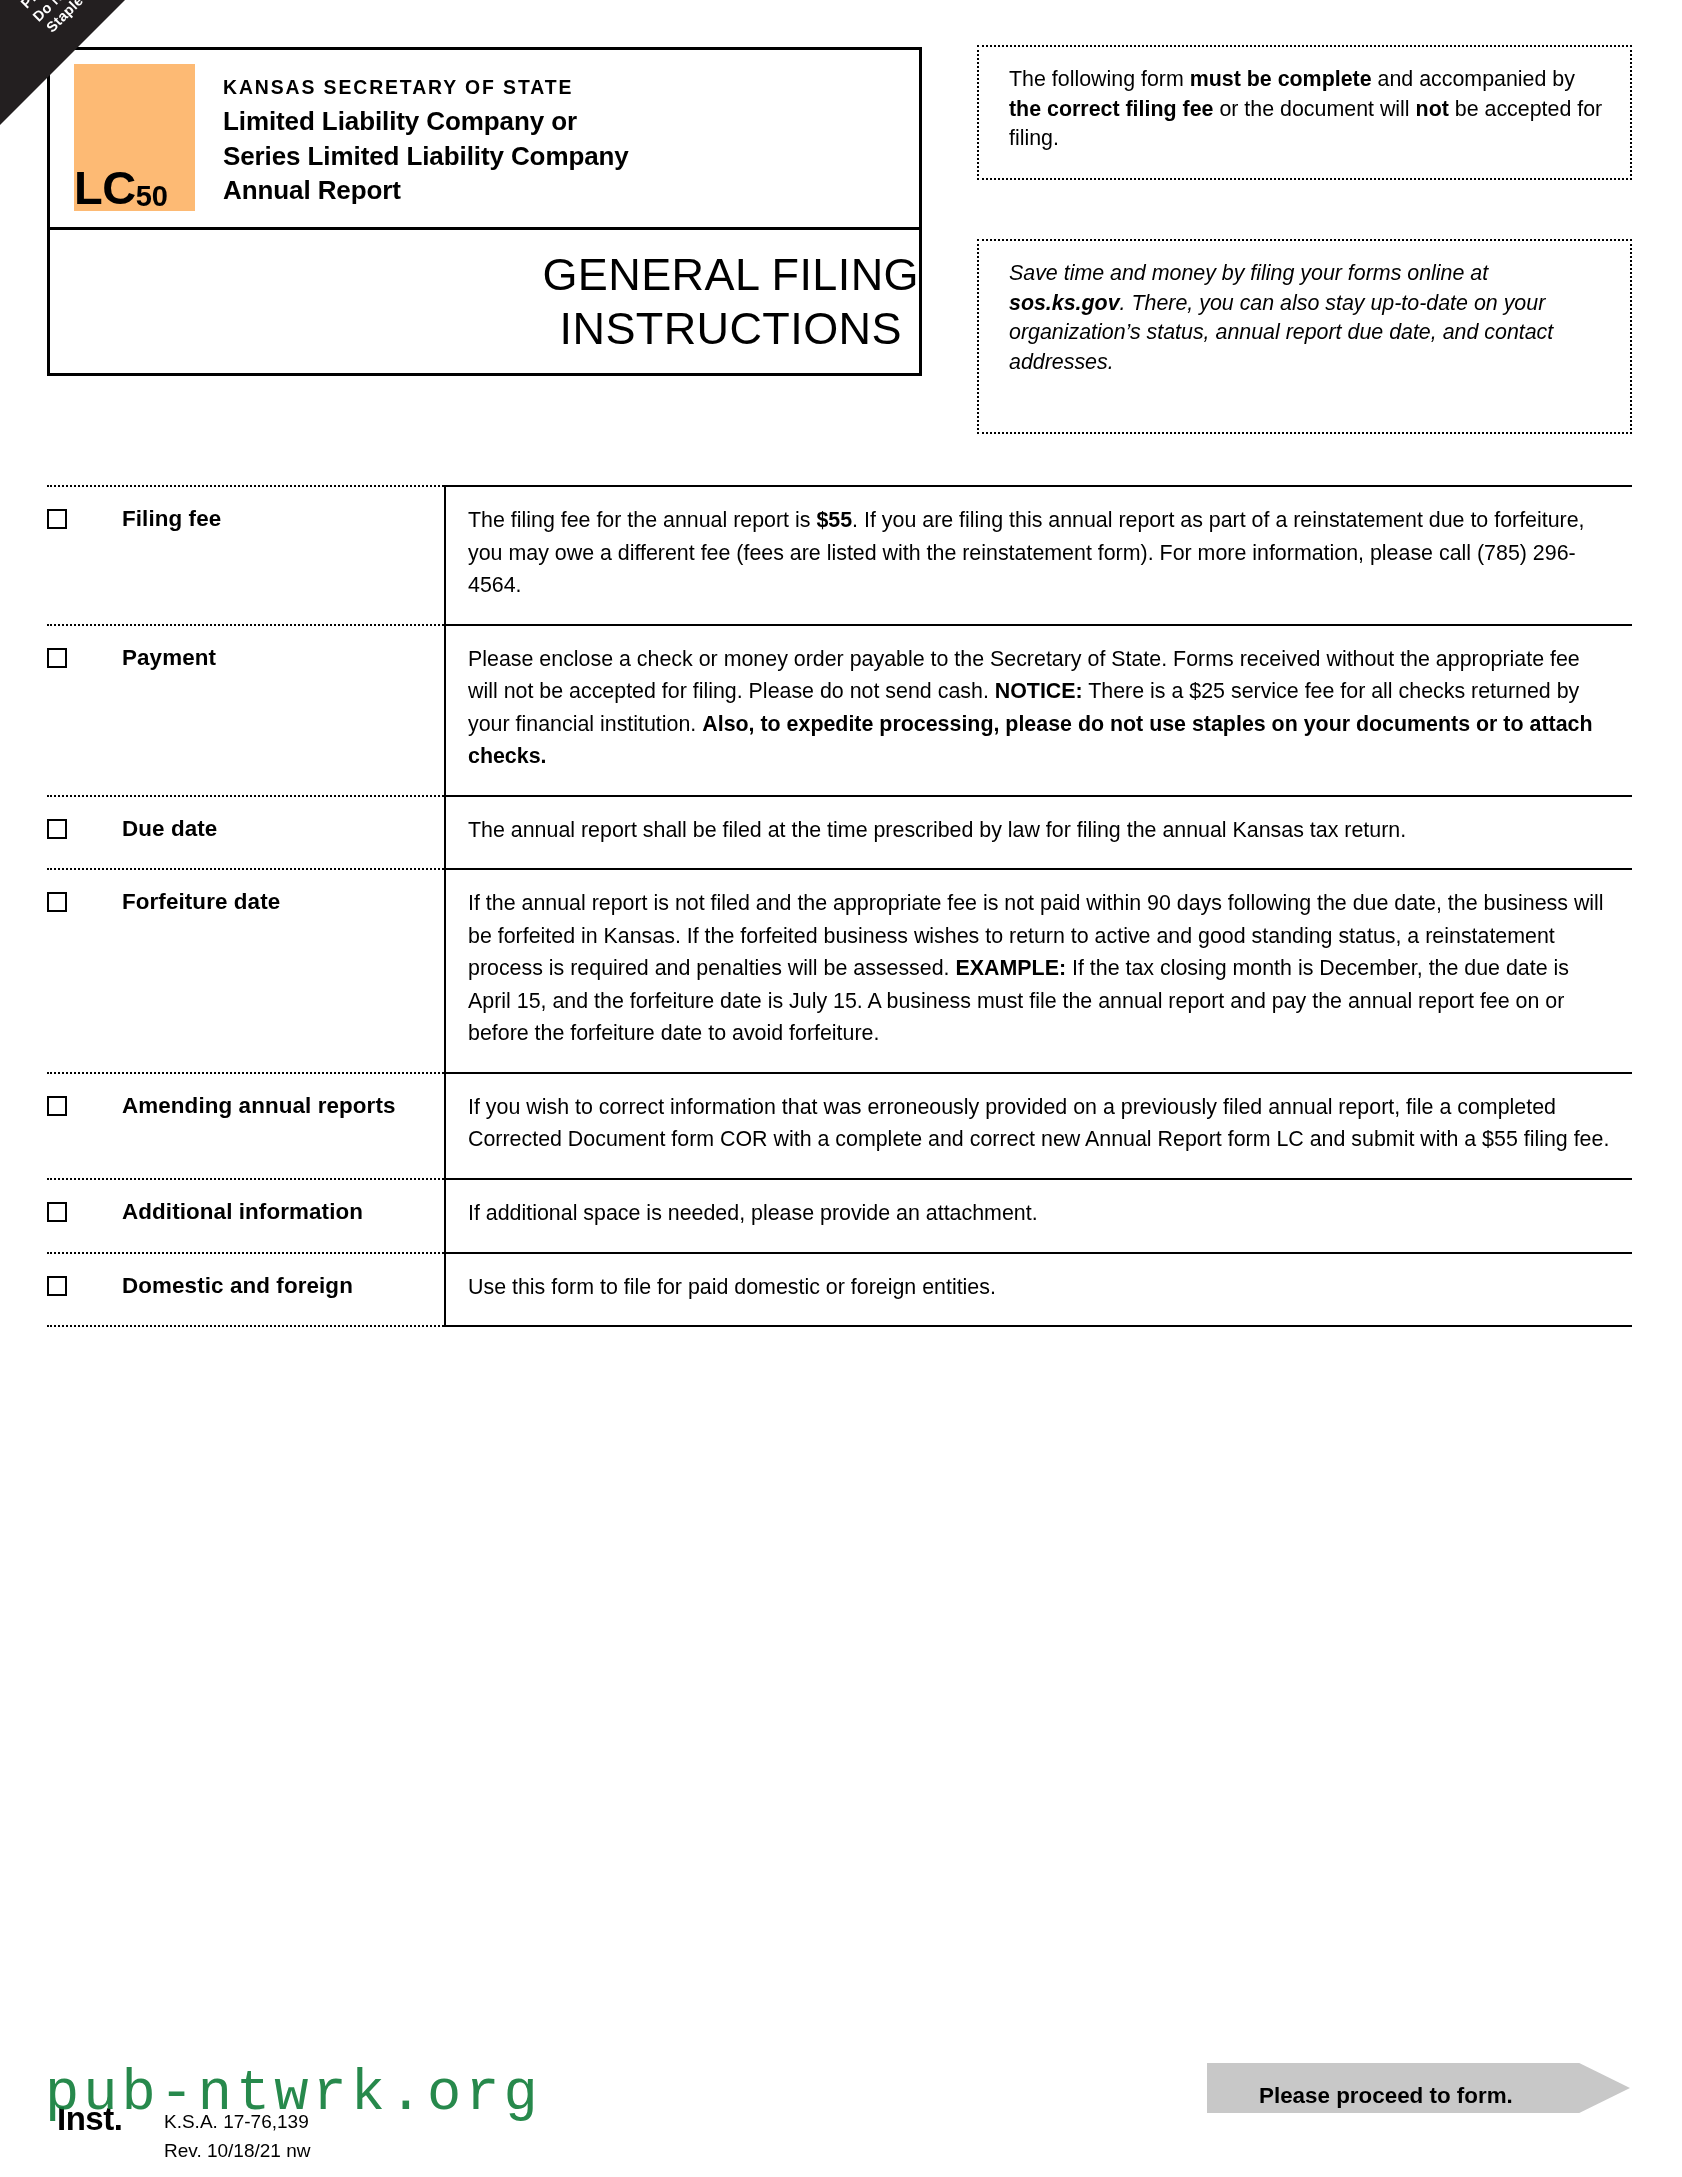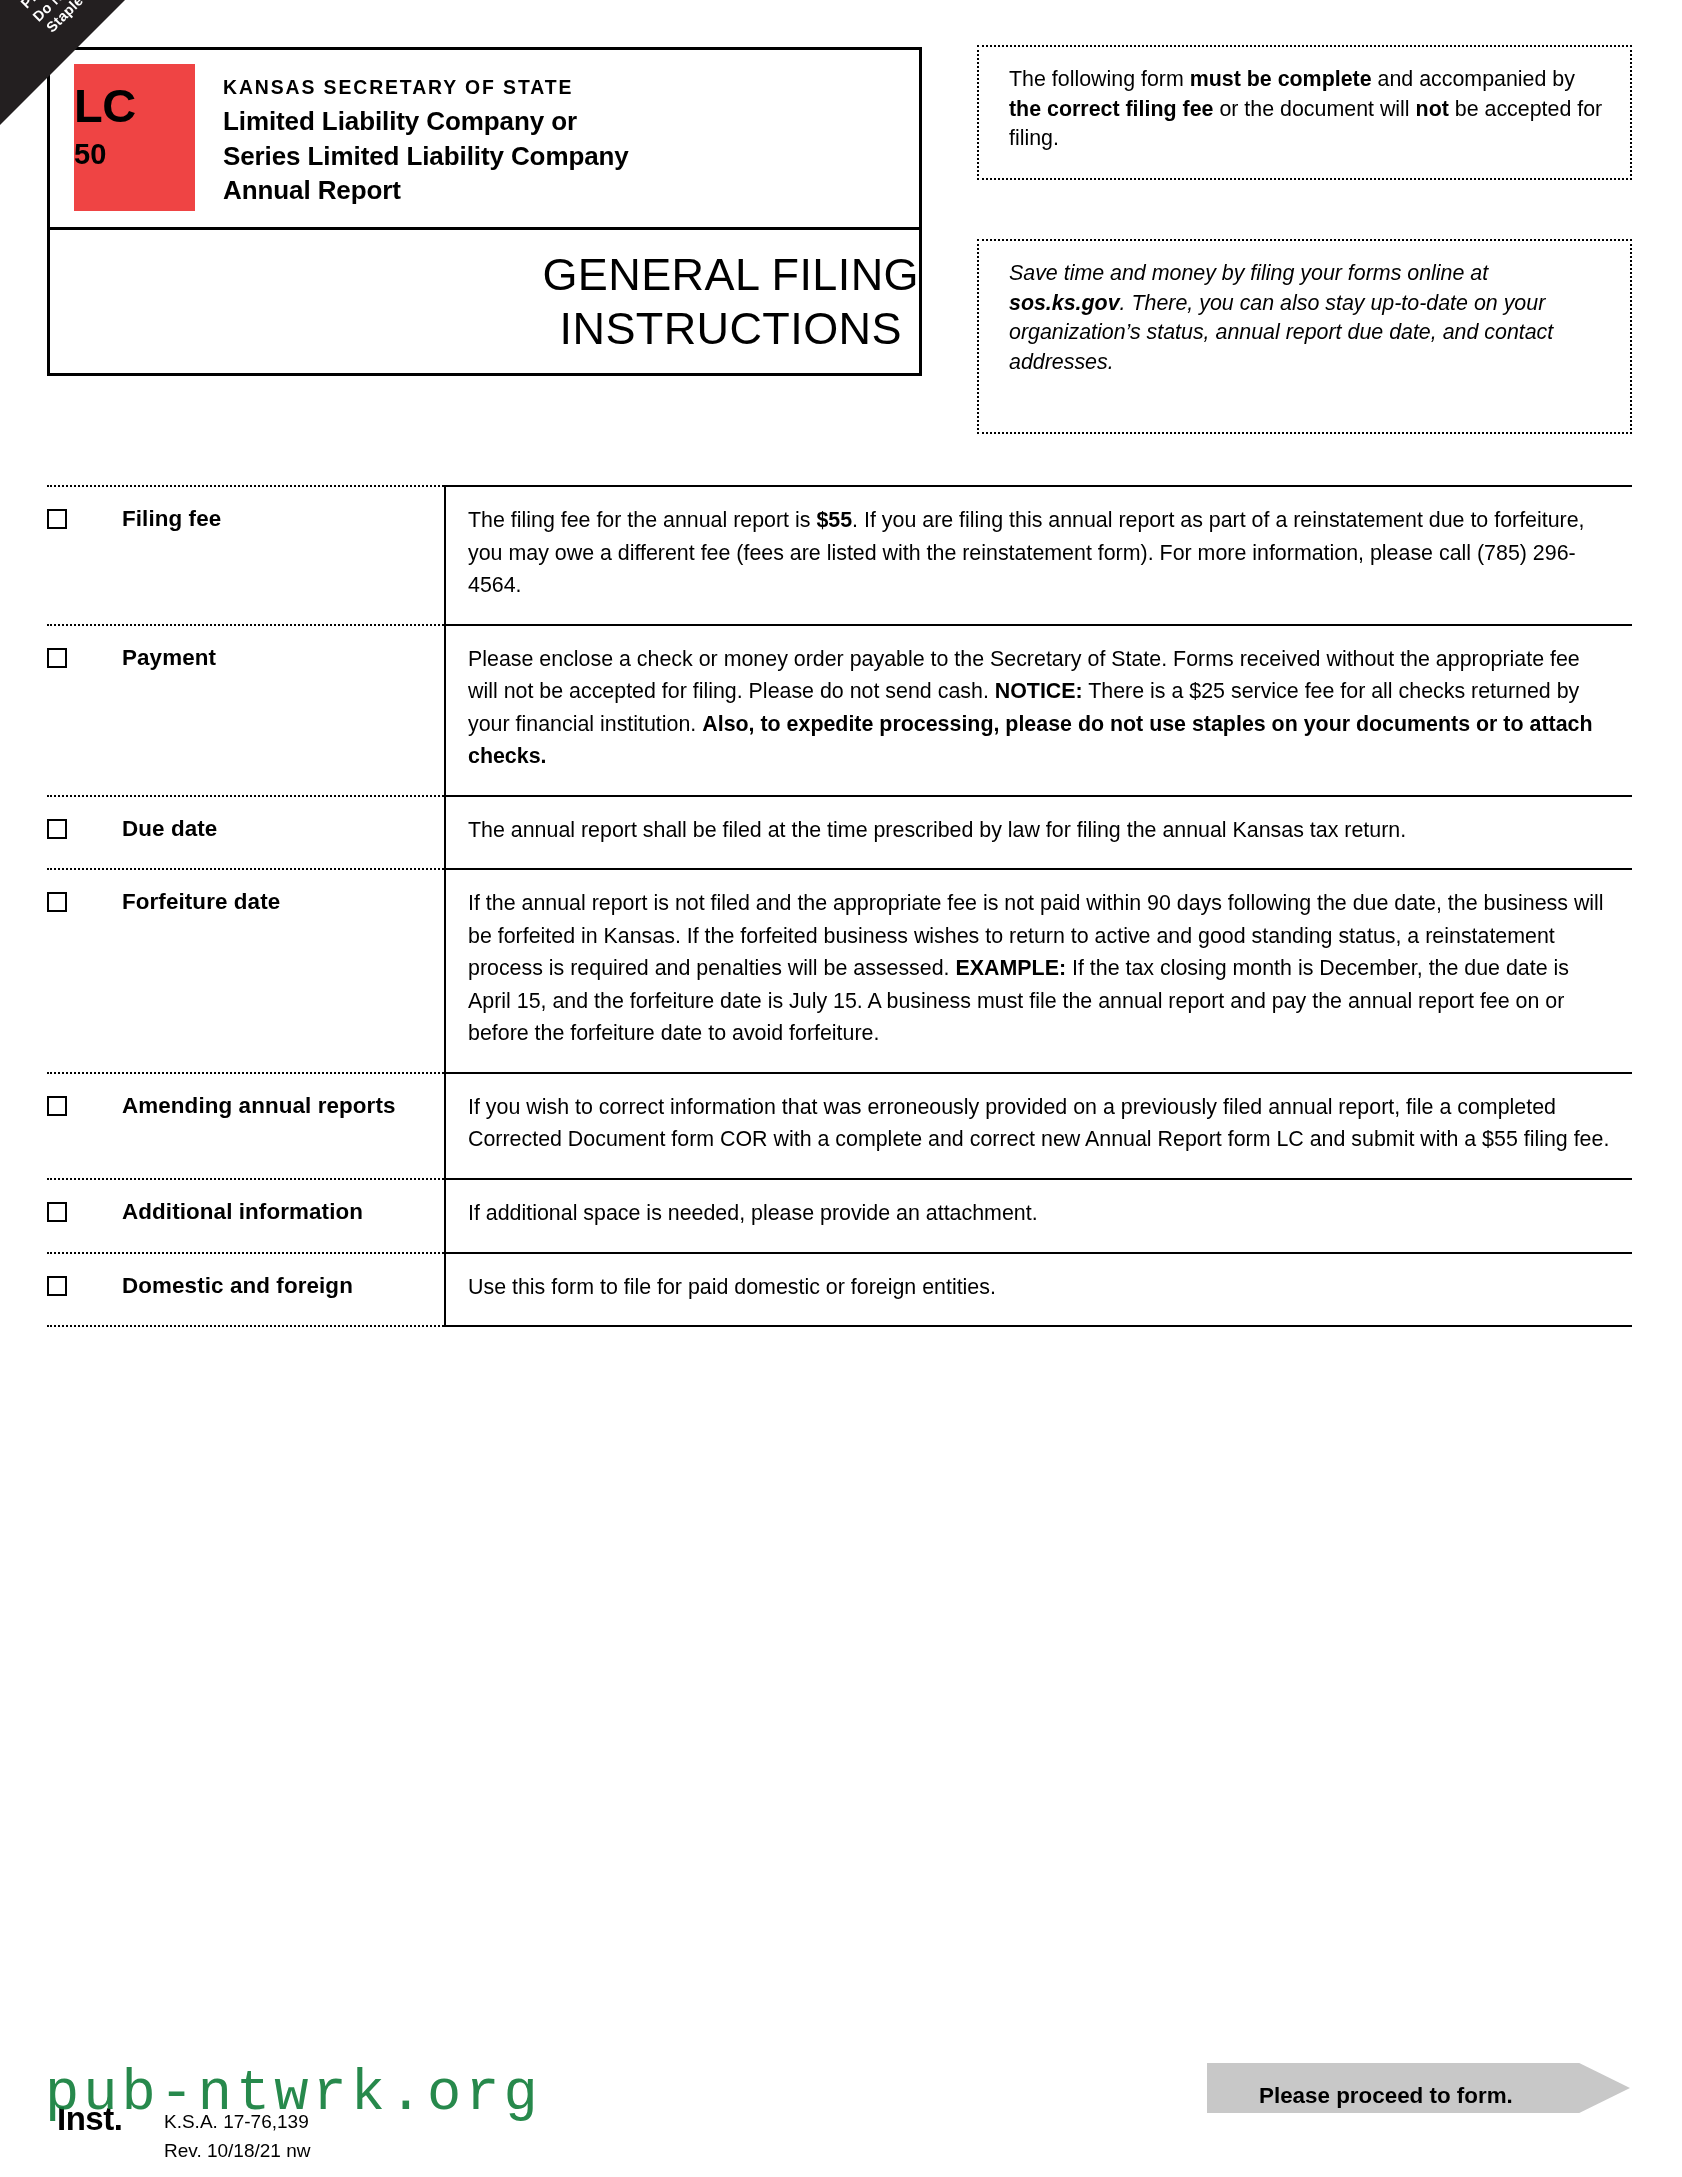--- a/index.html
+++ b/index.html
@@ -61,24 +61,24 @@
     align-items: flex-start;
     padding: 14px 0 16px 0;
     border-bottom: 3px solid #000000;
     min-height: 164px;
     box-sizing: border-box;
   }
   .lc-badge {
     width: 121px;
     height: 147px;
     margin-left: 24px;
-    background: #ef4444;
-    display: flex;
-    flex-direction: column;
-    align-items: flex-start;
+    background: #fdba74;
+    display: flex;
+    flex-direction: row;
+    align-items: flex-end;
     justify-content: flex-start;
     padding-top: 18px;
     box-sizing: border-box;
   }
   .lc-badge .lc-code {
     font-size: 47px;
     font-weight: bold;
     line-height: 1;
     letter-spacing: -0.5px;
   }

